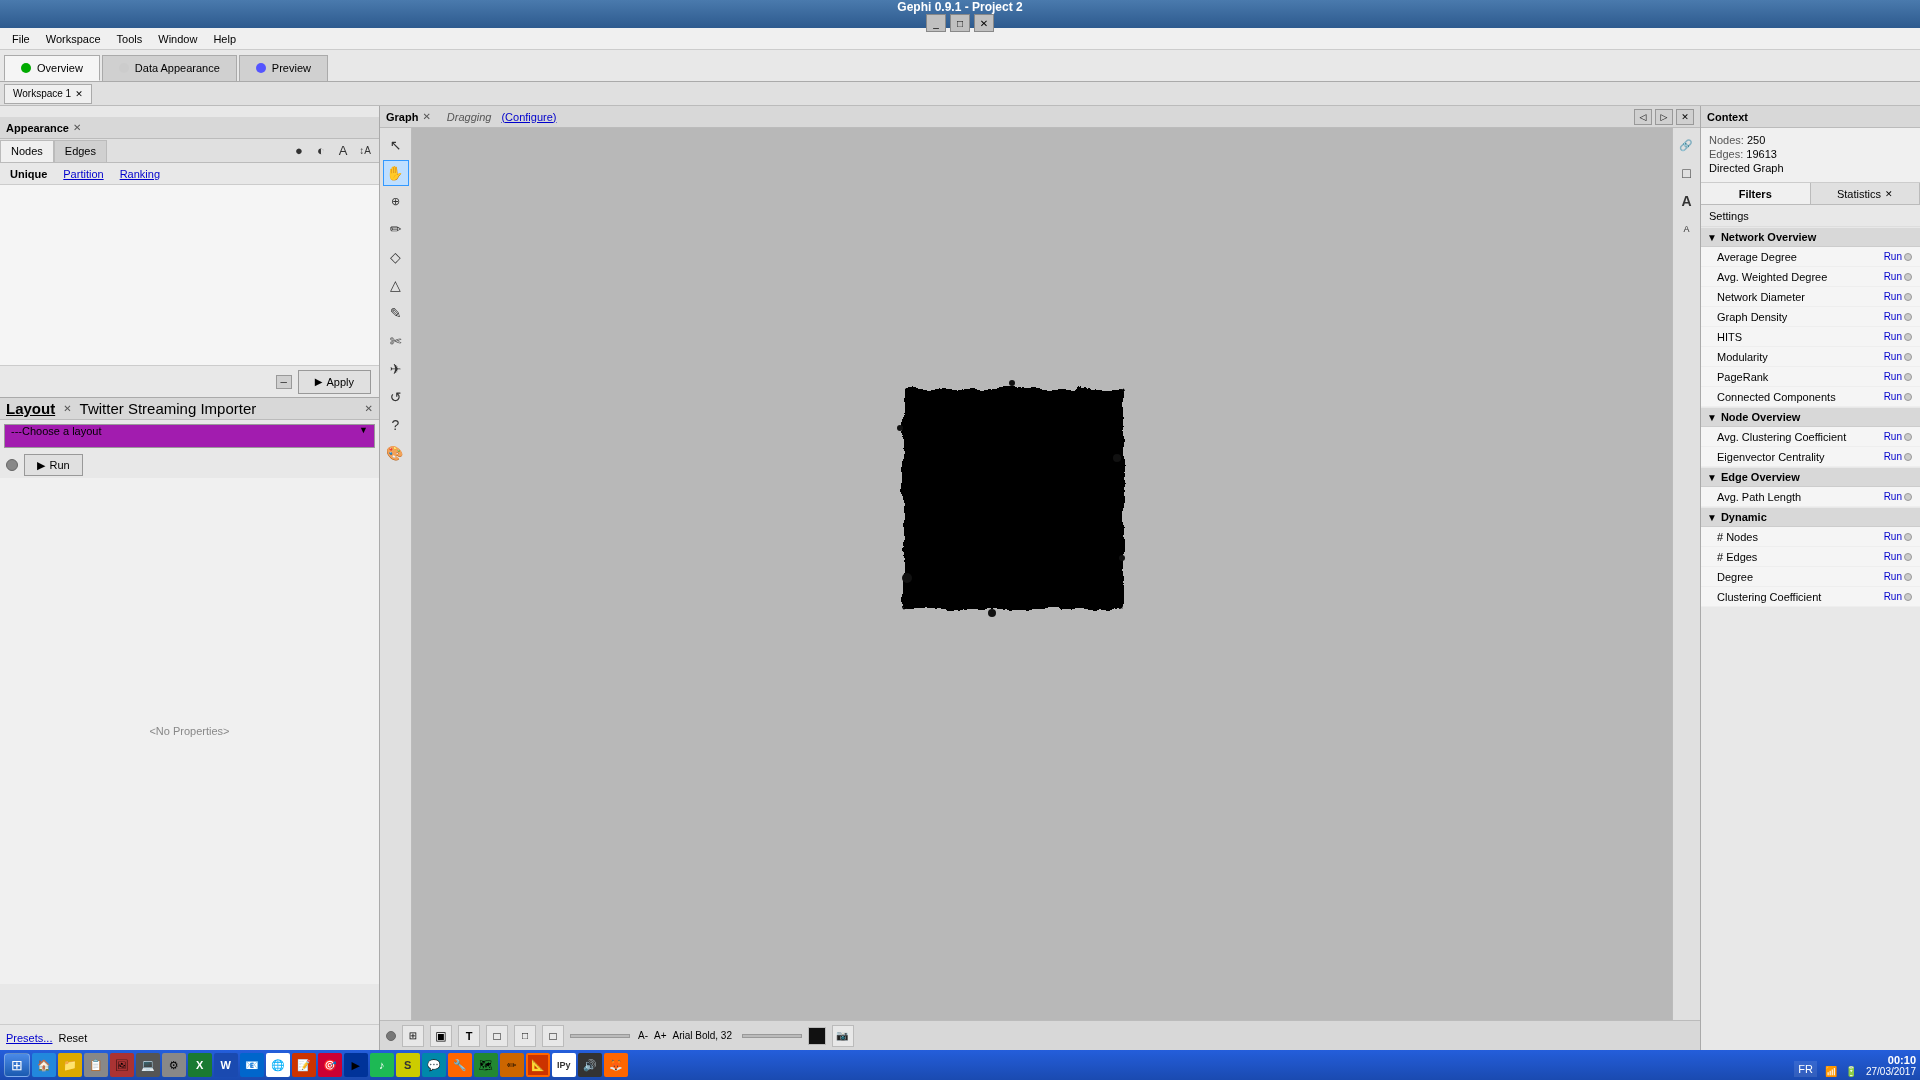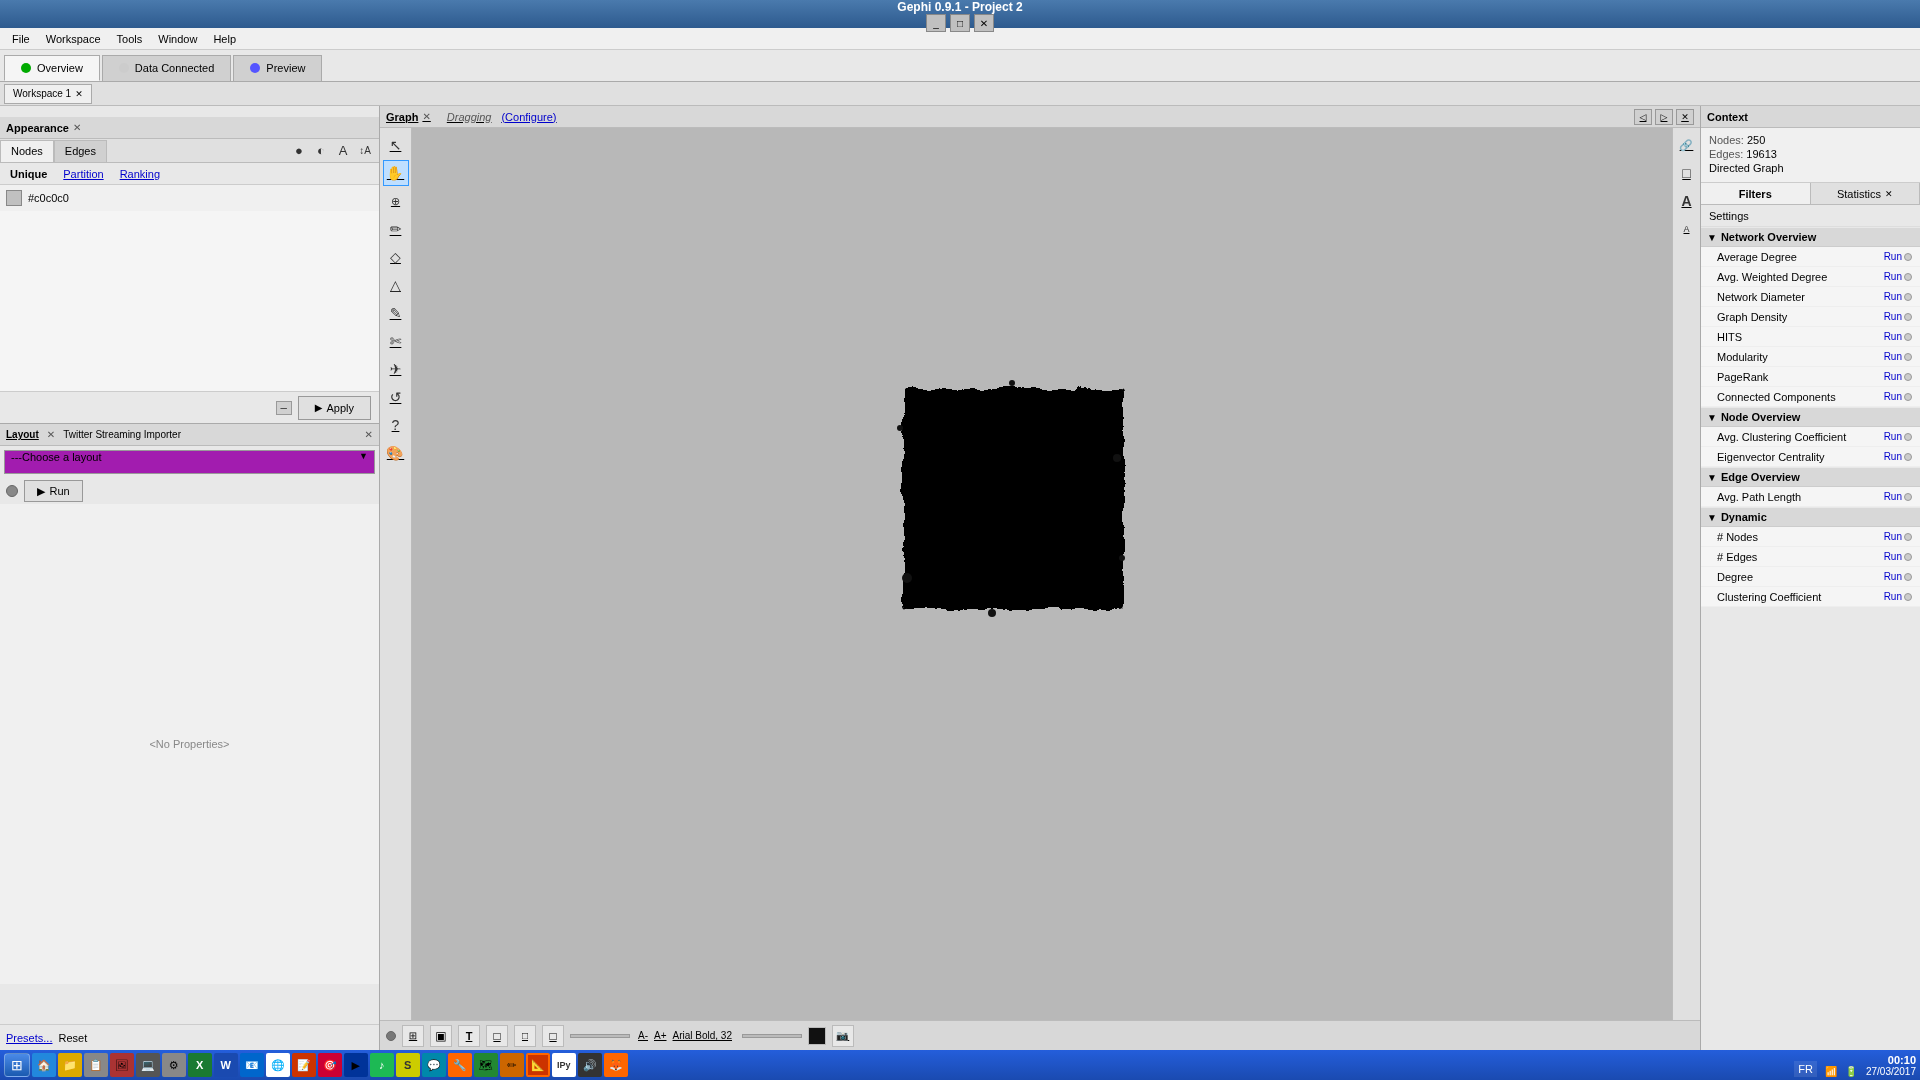--- a/index.html
+++ b/index.html
@@ -244,21 +244,21 @@
     .layout-header {
       height: 22px;
       background: #d8d8d8;
       border-bottom: 1px solid #bbb;
       display: flex;
       align-items: center;
       padding: 0 6px;
       justify-content: space-between;
     }
     .layout-tabs { display: flex; align-items: center; gap: 8px; }
-    .layout-tab { font-size: 10px; cursor: pointer; }
+    .layout-tab { font-size: 15px; cursor: pointer; }
     .layout-tab.active { font-weight: bold; text-decoration: underline; }
 
     .layout-dropdown {
       height: 24px;
       margin: 4px;
       background: #a21caf;
       border: 1px solid #999;
       display: flex;
       align-items: flex-start;
       padding: 0 6px;
@@ -313,21 +313,20 @@
       margin-top: 40px;
     }
 
     
     .center-panel {
       flex: 1;
       display: flex;
       flex-direction: column;
       background: #c8c8c8;
       min-width: 0;
-      text-decoration: underline;
     }
 
     .graph-header {
       height: 22px;
       background: #d8d8d8;
       border-bottom: 1px solid #bbb;
       display: flex;
       align-items: center;
       padding: 0 6px;
       gap: 4px;
@@ -558,21 +557,21 @@
   <span class="menu-item">Help</span>
 </div>
 
 <div class="nav-tabs">
   <div class="nav-tab active">
     <span class="nav-tab-dot" style="background:#00aa00;"></span>
     <span>Overview</span>
   </div>
   <div class="nav-tab">
     <span class="nav-tab-dot" style="background:#cccccc;"></span>
-    <span>Data Connected</span>
+    <span>Data Appearance</span>
   </div>
   <div class="nav-tab">
     <span class="nav-tab-dot" style="background:#5555ff;"></span>
     <span>Preview</span>
   </div>
 </div>
 
 <div class="workspace-strip">
   <div class="workspace-tab">
     <span>Workspace 1</span>
@@ -602,24 +601,20 @@
           <span class="icon-btn" style="font-size:10px;">↕A</span>
         </div>
       </div>
 
       <div class="sub-tab-row">
         <span class="sub-tab active">Unique</span>
         <span class="sub-tab">Partition</span>
         <span class="sub-tab">Ranking</span>
       </div>
 
-      <div class="color-row">
-        <div class="color-swatch" style="background:#c0c0c0;"></div>
-        <span>#c0c0c0</span>
-      </div>
 
       <div class="appearance-content"></div>
 
       <div class="apply-row">
         <button class="min-btn">─</button>
         <button class="apply-btn">
           <span class="apply-btn-icon">▶</span>
           <span>Apply</span>
         </button>
       </div>

